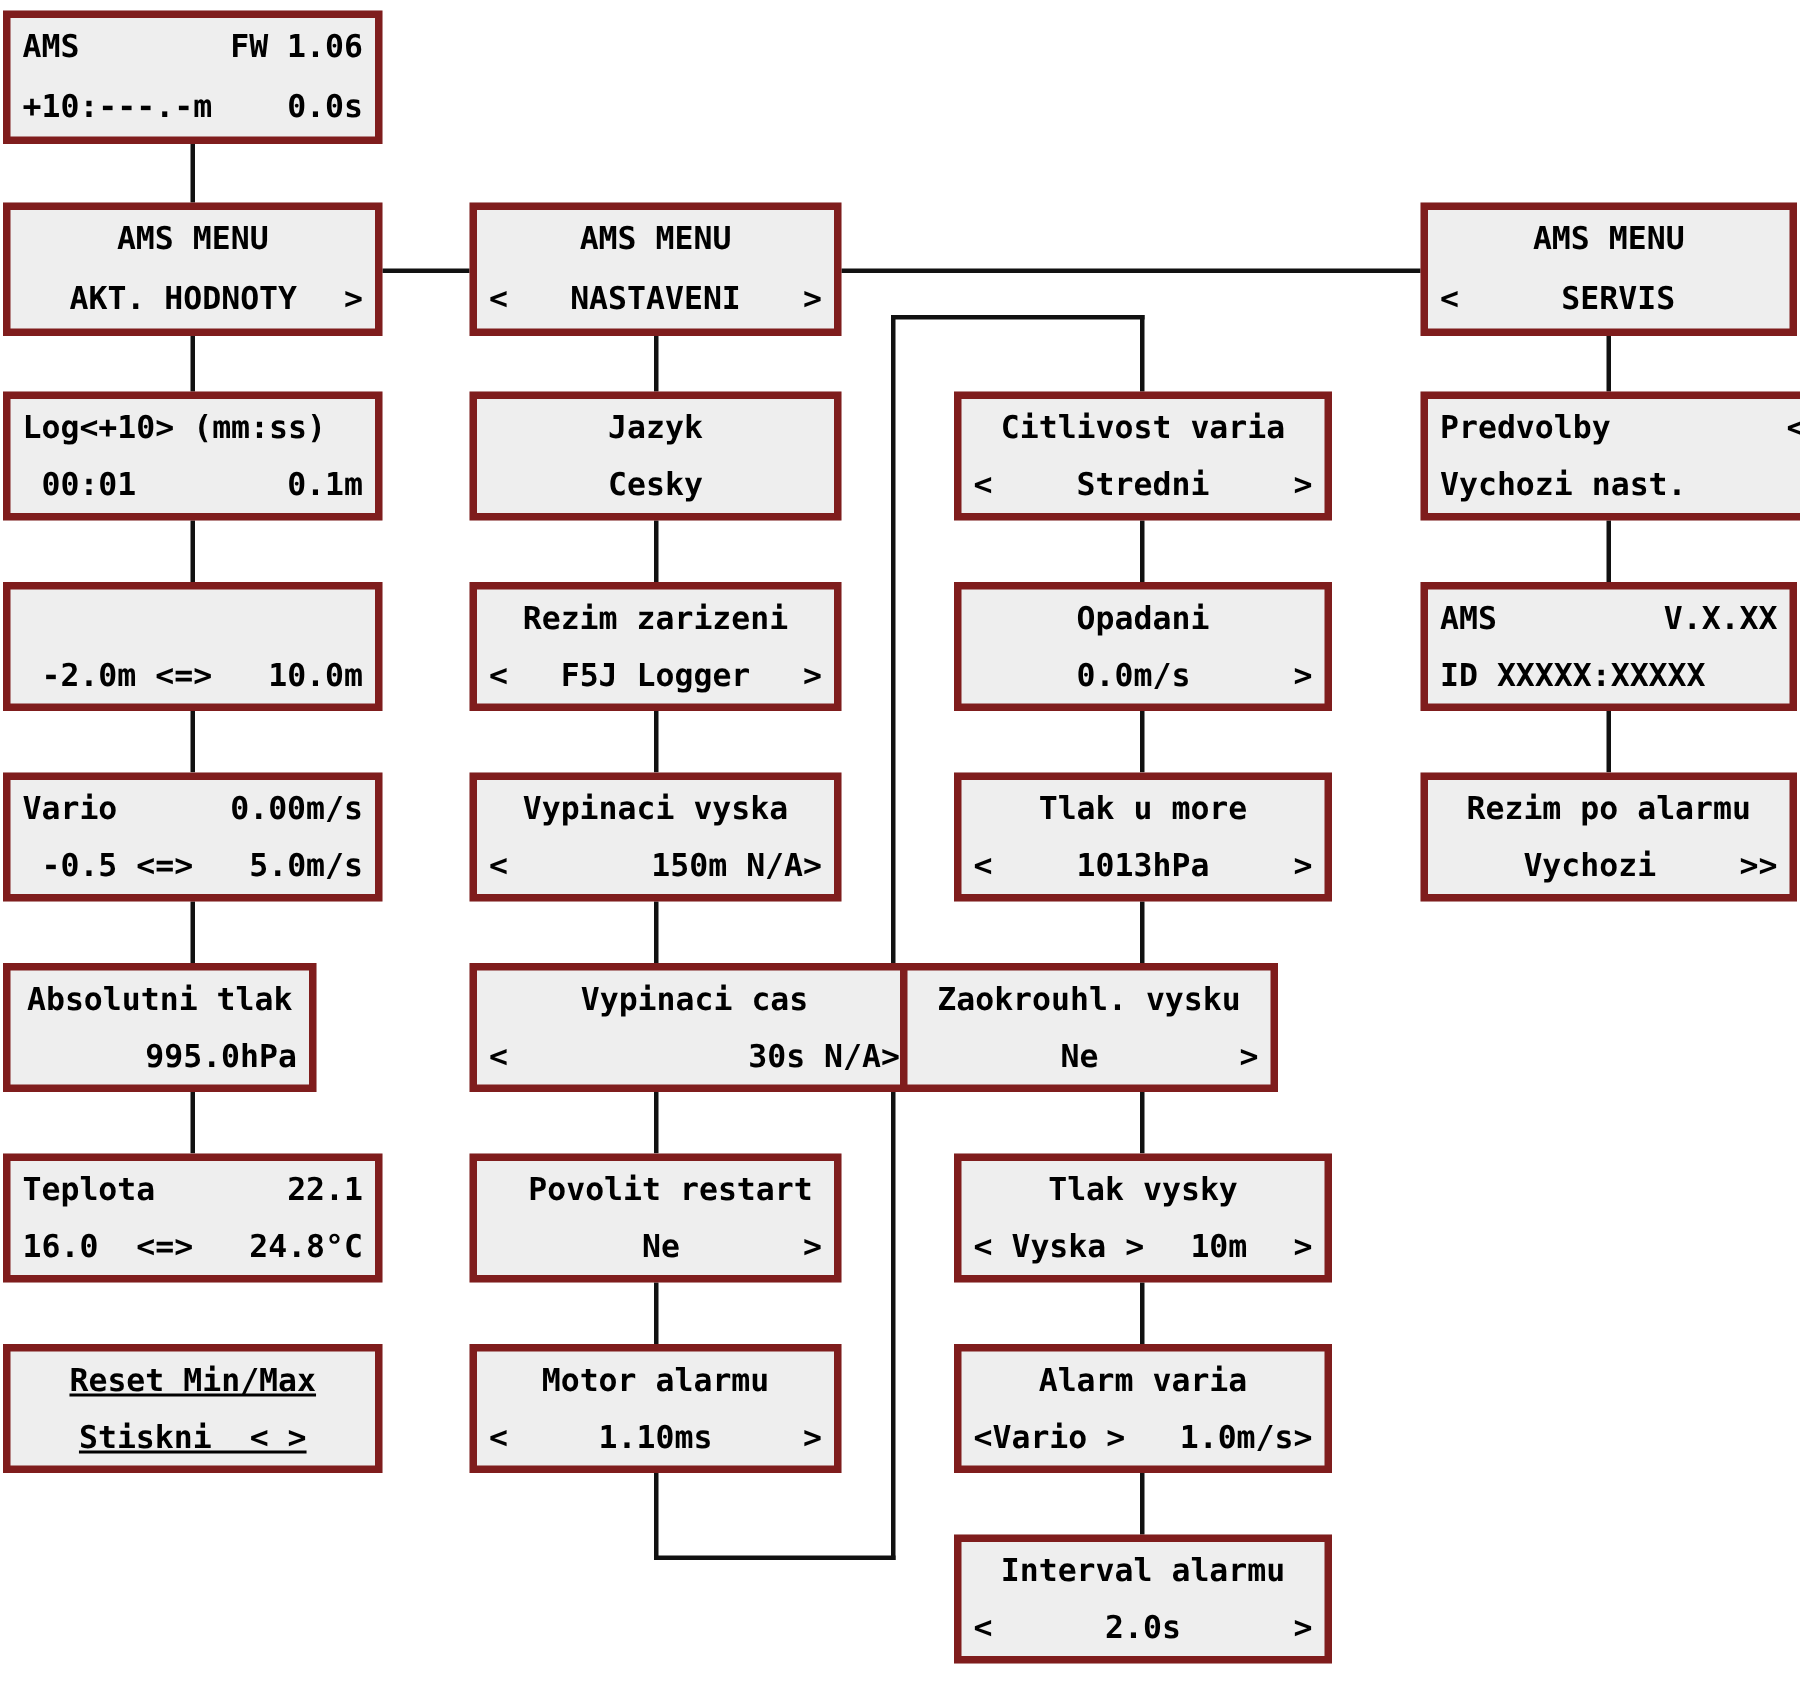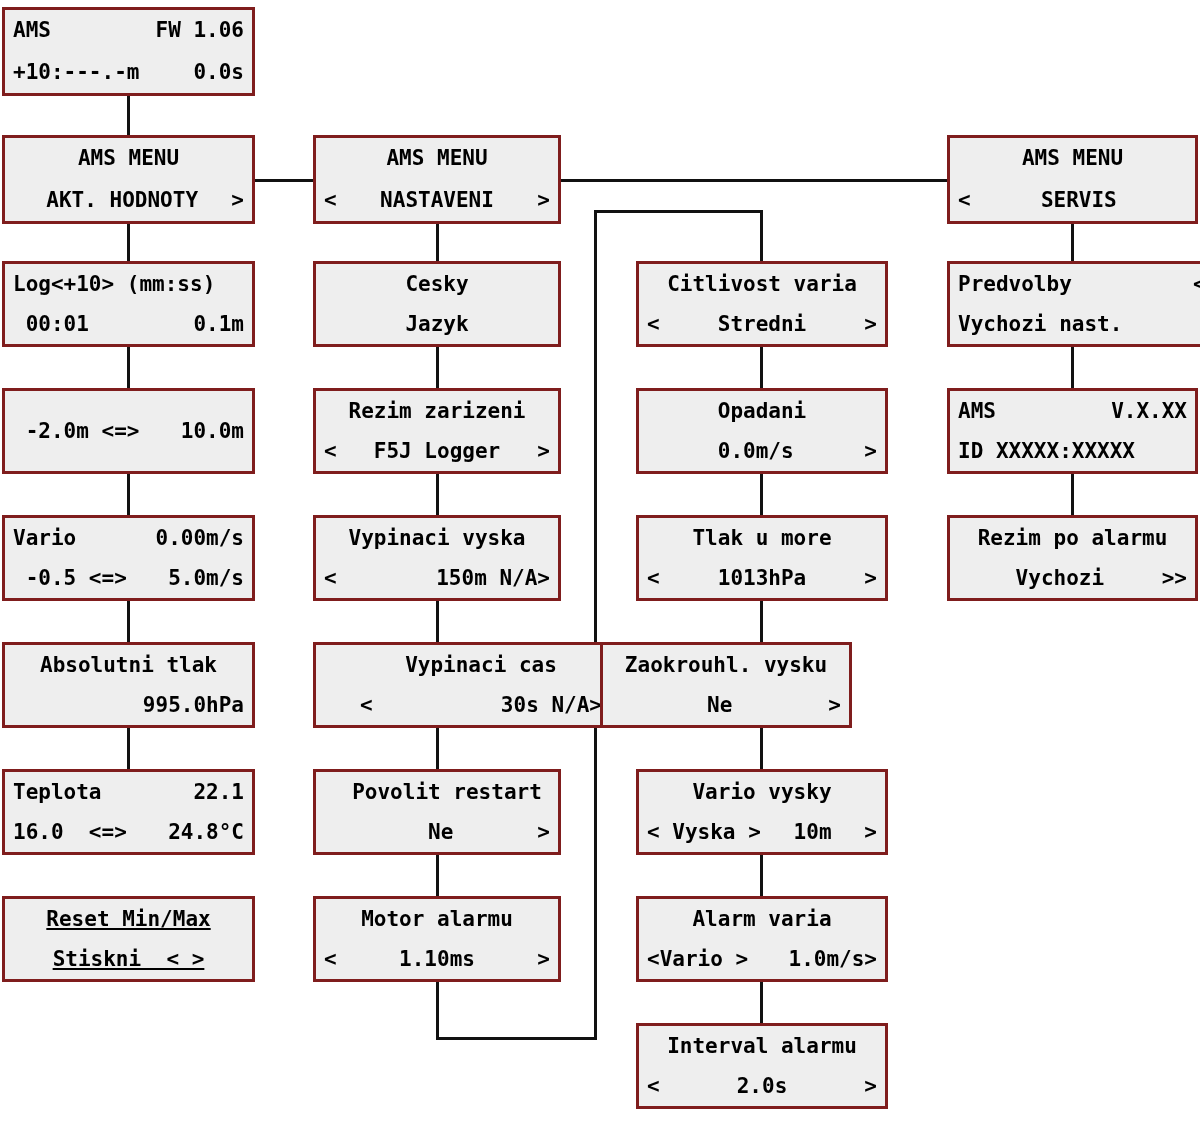--- a/index.html
+++ b/index.html
@@ -18,24 +18,24 @@
   
   .line{position:absolute;background:#111111;}
   .line.h{height:3px;}
   .line.v{width:3px;}
 
   
   .lcd{
     position:absolute;
     box-sizing:border-box;
     background:#eeeeee;
-    border:3px solid #7f1d1d;
+    border:5px solid #7f1d1d;
     display:flex;
     flex-direction:column;
-    justify-content:center;
+    justify-content:flex-end;
     z-index:3;
   }
   .lcd-row{
     display:flex;
     align-items:center;
     box-sizing:border-box;
     width:100%;
     height:50%;
     padding:0 8px;
     font-size:21px;
@@ -160,21 +160,21 @@
     <div class="lcd-row r-between">
       <span class="seg">Vario</span>
       <span class="seg">0.00m/s</span>
     </div>
     <div class="lcd-row r-between">
       <span class="seg"> -0.5 &lt;=&gt;</span>
       <span class="seg">5.0m/s</span>
     </div>
   </div>
 
-  <div class="lcd" style="left:2px;top:642px;width:253px;height:86px;">
+  <div class="lcd" style="left:2px;top:642px;width:209px;height:86px;">
     <div class="lcd-row r-center">
       <span class="seg">Absolutni tlak</span>
     </div>
     <div class="lcd-row r-right">
       <span class="seg">995.0hPa</span>
     </div>
   </div>
 
   <div class="lcd" style="left:2px;top:769px;width:253px;height:86px;">
     <div class="lcd-row r-between">
@@ -191,25 +191,25 @@
     <div class="lcd-row r-center">
       <span class="seg">Reset Min/Max</span>
     </div>
     <div class="lcd-row r-center">
       <span class="seg">Stiskni  &lt; &gt;</span>
     </div>
   </div>
 
   <div class="lcd" style="left:313px;top:261px;width:248px;height:86px;">
     <div class="lcd-row r-center">
+      <span class="seg">Jazyk</span>
+    </div>
+    <div class="lcd-row r-center">
       <span class="seg">Cesky</span>
     </div>
-    <div class="lcd-row r-center">
-      <span class="seg">Jazyk</span>
-    </div>
   </div>
 
   <div class="lcd" style="left:313px;top:388px;width:248px;height:86px;">
     <div class="lcd-row r-center">
       <span class="seg">Rezim zarizeni</span>
     </div>
     <div class="lcd-row r-between">
       <span class="seg arrow">&lt;</span>
       <span class="seg grow">F5J Logger</span>
       <span class="seg arrow">&gt;</span>
@@ -219,21 +219,21 @@
   <div class="lcd" style="left:313px;top:515px;width:248px;height:86px;">
     <div class="lcd-row r-center">
       <span class="seg">Vypinaci vyska</span>
     </div>
     <div class="lcd-row r-between">
       <span class="seg arrow">&lt;</span>
       <span class="seg">150m N/A&gt;</span>
     </div>
   </div>
 
-  <div class="lcd" style="left:313px;top:642px;width:300px;height:86px;padding-left:36px;">
+  <div class="lcd" style="left:313px;top:642px;width:300px;height:86px;">
     <div class="lcd-row r-center">
       <span class="seg">Vypinaci cas</span>
     </div>
     <div class="lcd-row r-between">
       <span class="seg arrow">&lt;</span>
       <span class="seg">30s N/A&gt;</span>
     </div>
   </div>
 
   <div class="lcd" style="left:313px;top:769px;width:248px;height:86px;padding-left:20px;">
@@ -297,21 +297,21 @@
     </div>
     <div class="lcd-row r-between">
       <span class="seg arrow empty"></span>
       <span class="seg grow">Ne</span>
       <span class="seg arrow">&gt;</span>
     </div>
   </div>
 
   <div class="lcd" style="left:636px;top:769px;width:252px;height:86px;">
     <div class="lcd-row r-center">
-      <span class="seg">Vario vysky</span>
+      <span class="seg">Tlak vysky</span>
     </div>
     <div class="lcd-row r-between">
       <span class="seg arrow">&lt; Vyska &gt;</span>
       <span class="seg grow">10m</span>
       <span class="seg arrow">&gt;</span>
     </div>
   </div>
 
   <div class="lcd" style="left:636px;top:896px;width:252px;height:86px;">
     <div class="lcd-row r-center">

